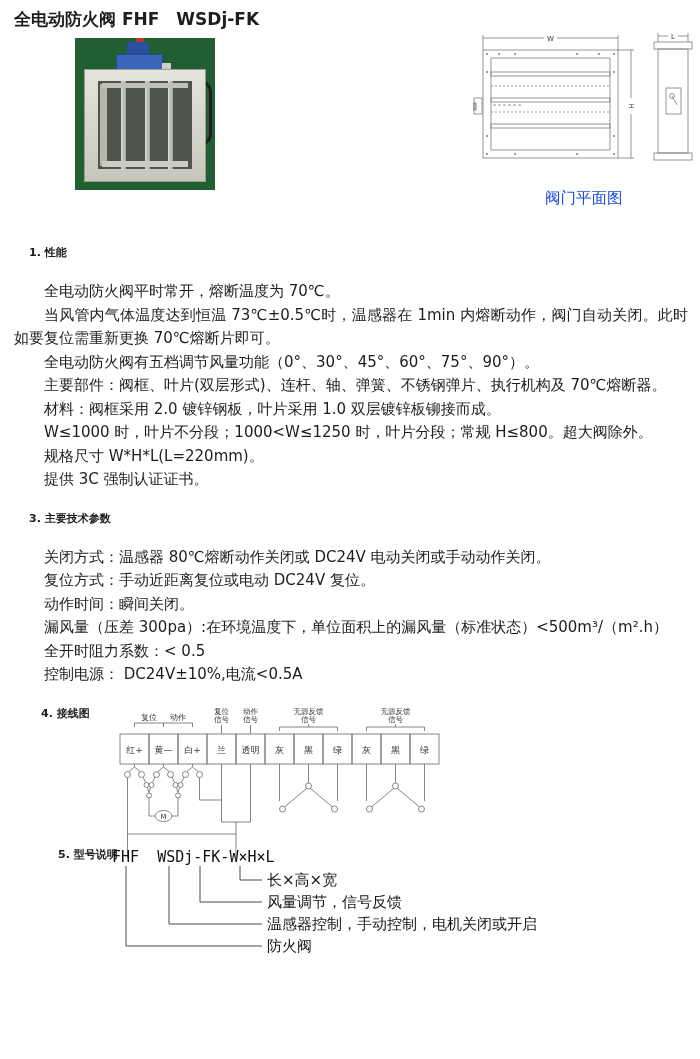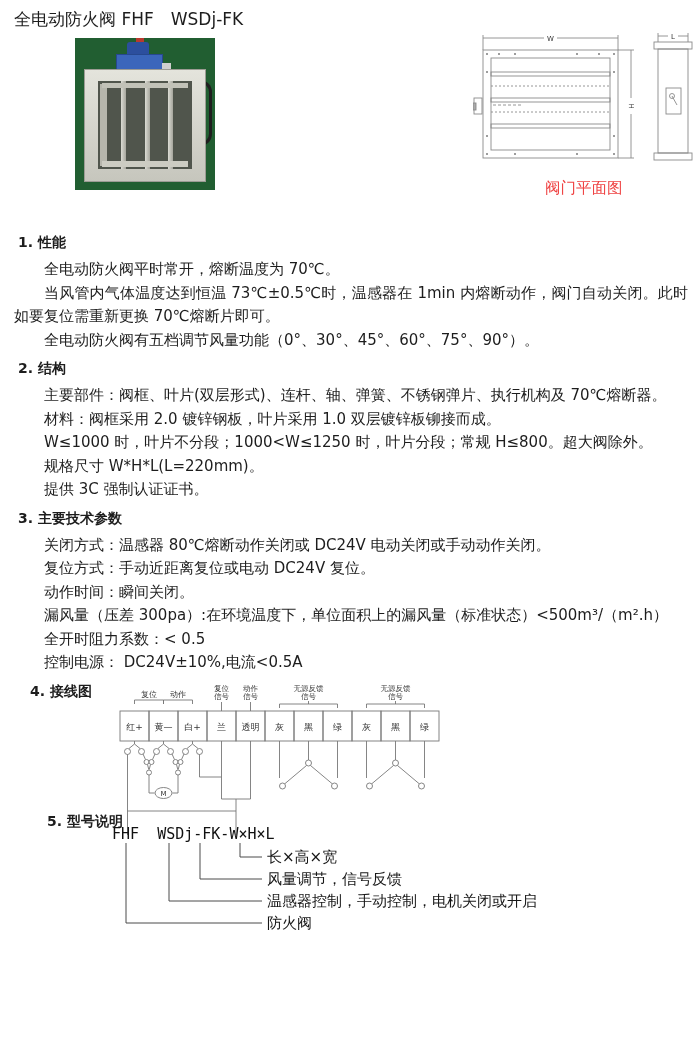--- a/index.html
+++ b/index.html
@@ -1,41 +1,41 @@
 <!DOCTYPE html>
 <html><head>
 <meta charset="utf-8">
 <style>
   html,body{margin:0;padding:0;background:#fff;}
   .page{
     position:relative;width:700px;height:1059px;background:#fff;overflow:hidden;
     font-family:"DejaVu Sans","Liberation Sans",sans-serif;color:#1d1d1d;
   }
-  .title{padding:6px 0 0 14px;font-size:17px;font-weight:normal;line-height:26px;}
+  .title{padding:6px 0 0 14px;font-size:17px;font-weight:bold;line-height:26px;}
   
   .media{position:relative;height:194px;}
   .photo{position:absolute;left:75px;top:6px;width:140px;height:152px;background:#215e31;overflow:hidden;}
   .photo div{position:absolute;}
   .act-nub{left:61px;top:0;width:8px;height:6px;background:#b8392e;}
   .act-cyl{left:52px;top:4px;width:22px;height:13px;background:#2c4f9e;border-radius:3px 3px 0 0;}
   .act-box{left:41px;top:16px;width:45px;height:16px;background:#3b66bb;border:1px solid #27488f;}
   .act-conn{left:87px;top:25px;width:9px;height:7px;background:#cfcfcf;}
   .cable{left:121px;top:42px;width:13px;height:60px;border:3px solid #1f1f1f;border-left:none;border-radius:0 12px 12px 0;}
   .frame{left:9px;top:31px;width:122px;height:113px;background:linear-gradient(#e4e4dc,#c6c6bd);border:1px solid #9c9c94;box-sizing:border-box;}
   .opening{left:13px;top:11px;right:13px;bottom:12px;background:#50554c;}
   .bar{top:0;bottom:0;width:5px;background:linear-gradient(90deg,#dcdcd4,#a5a59c);}
   .b1{left:24%;} .b2{left:50%;} .b3{left:74%;}
   .wall{left:2px;top:3px;bottom:3px;width:7px;background:#b6b6ac;}
   .sill{left:4px;right:4px;bottom:2px;height:6px;background:#ccccc2;}
   .lintel{left:4px;right:4px;top:2px;height:5px;background:#c2c2b8;}
   .plan{position:absolute;left:473px;top:-4px;}
-  .caption{position:absolute;left:545px;top:146px;font-size:15.5px;color:#ef4444;}
+  .caption{position:absolute;left:545px;top:156px;font-size:15.5px;color:#1d4ed8;}
   
   .content{padding:0 12px 0 14px;font-size:15px;line-height:23.5px;}
-  .content .h,.bottom .h{font-size:14px;font-weight:bold;line-height:24px;margin:4px;}
+  .content .h,.bottom .h{font-size:11px;font-weight:bold;line-height:24px;margin:15px;}
   .content p{margin:0;text-indent:2em;text-align:justify;}
   
   .bottom{position:relative;height:268px;}
   .bottom .h{padding-left:26px;}
   .wiring{position:absolute;left:112px;top:2px;}
   .h5{position:absolute;left:17px;top:126px;}
   .model{position:absolute;left:105px;top:144px;}
   svg text{font-family:"DejaVu Sans","Liberation Sans",sans-serif;fill:#333;}
   .mono{font-family:"DejaVu Sans Mono","Liberation Mono",monospace;white-space:pre;fill:#111;}
   .legend{font-size:15px;fill:#161616;}
@@ -123,21 +123,20 @@
 
     <div class="caption">阀门平面图</div>
   </div>
 
   <div class="content">
     <div class="h">1. 性能</div>
     <p>全电动防火阀平时常开，熔断温度为 70℃。</p>
     <p>当风管内气体温度达到恒温 73℃±0.5℃时，温感器在 1min 内熔断动作，阀门自动关闭。此时如要复位需重新更换 70℃熔断片即可。</p>
     <p>全电动防火阀有五档调节风量功能（0°、30°、45°、60°、75°、90°）。</p>
 
-    <div class="h">2. 结构</div>
     <p>主要部件：阀框、叶片(双层形式)、连杆、轴、弹簧、不锈钢弹片、执行机构及 70℃熔断器。</p>
     <p>材料：阀框采用 2.0 镀锌钢板，叶片采用 1.0 双层镀锌板铆接而成。</p>
     <p>W≤1000 时，叶片不分段；1000&lt;W≤1250 时，叶片分段；常规 H≤800。超大阀除外。</p>
     <p>规格尺寸 W*H*L(L=220mm)。</p>
     <p>提供 3C 强制认证证书。</p>
 
     <div class="h">3. 主要技术参数</div>
     <p>关闭方式：温感器 80℃熔断动作关闭或 DC24V 电动关闭或手动动作关闭。</p>
     <p>复位方式：手动近距离复位或电动 DC24V 复位。</p>
     <p>动作时间：瞬间关闭。</p>

